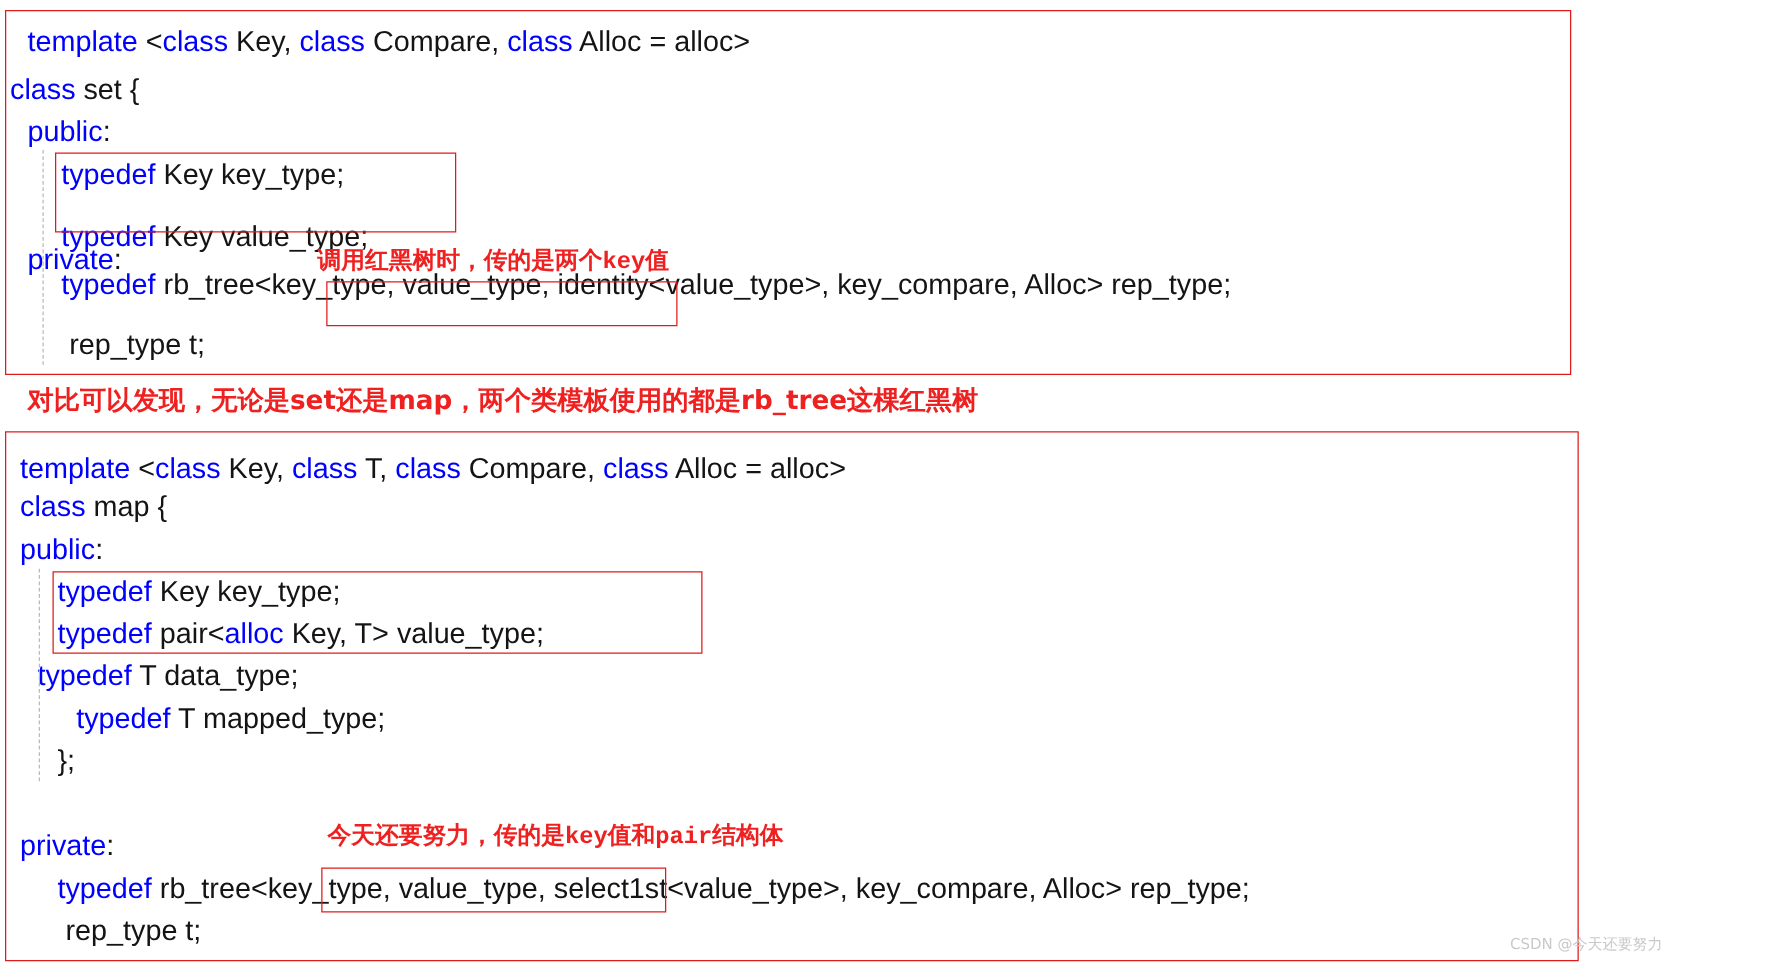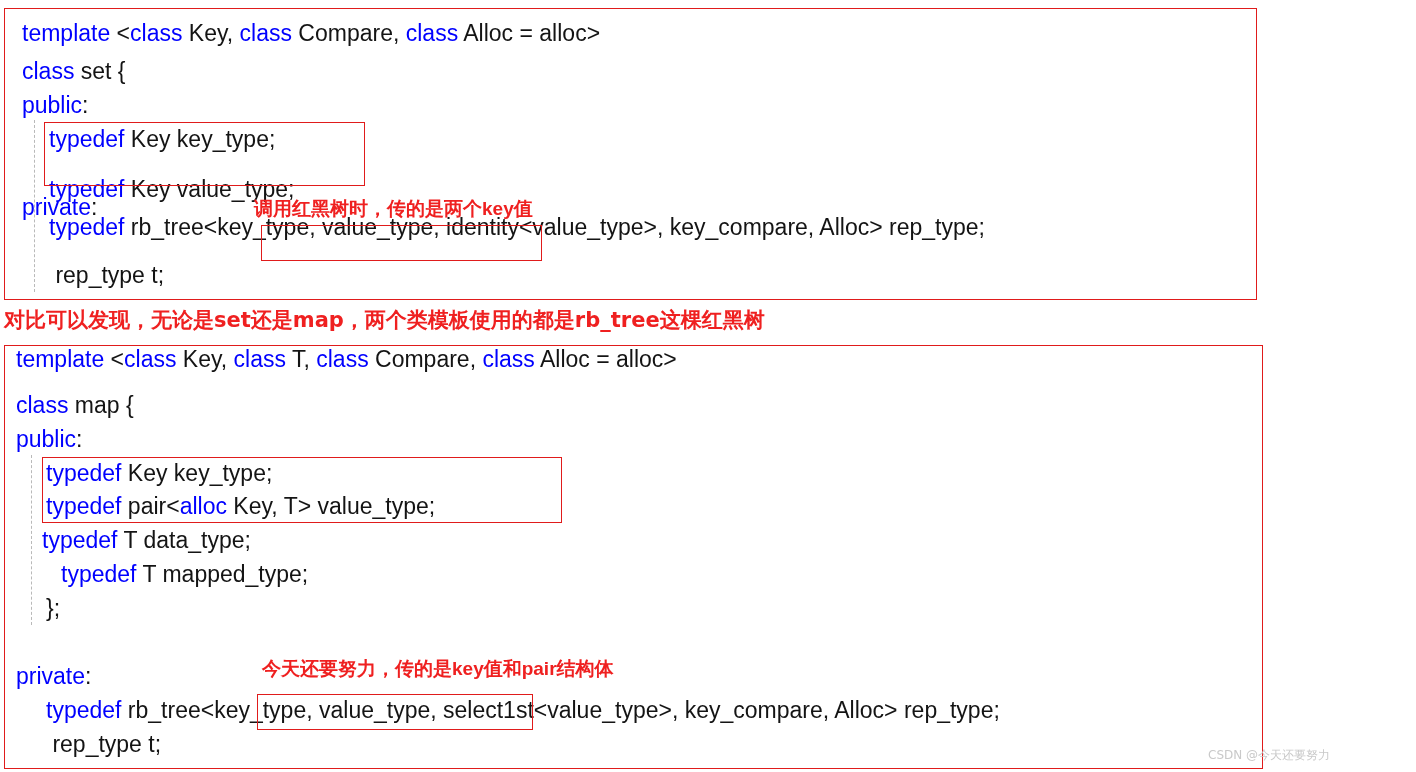--- a/index.html
+++ b/index.html
@@ -53,32 +53,33 @@
     background: transparent;
     pointer-events: none;
   }
 
   
   .annot {
     position: absolute;
     white-space: pre;
     color: #ef2020;
     font-weight: bold;
-    font-family: Liberation Sans, sans-serif;
+    font-family: Liberation Mono, monospace;
     font-size: 19px;
     line-height: 22px;
   }
   .caption {
     position: absolute;
     white-space: pre;
     color: #ef2020;
     font-weight: bold;
     font-family: "DejaVu Sans", "Liberation Sans", sans-serif;
     font-size: 21px;
     line-height: 24px;
+    margin-left: 18px;
   }
 
   
   .watermark {
     position: absolute;
     white-space: pre;
     color: #c9c9c9;
     font-family: "DejaVu Sans", "Liberation Sans", sans-serif;
     font-size: 12px;
     line-height: 22px;
@@ -86,21 +87,21 @@
 </style>
 </head>
 <body>
 
 <div id="block-set" class="code-block"></div>
 
 <div id="block-map" class="code-block"></div>
 
 <div id="set-lines">
     <div class="code-line" style="left: 22px; top: 21px;"><span class="kw">template </span><span class="pl">&lt;</span><span class="kw">class</span><span class="pl"> Key, </span><span class="kw">class</span><span class="pl"> Compare, </span><span class="kw">class</span><span class="pl"> Alloc = alloc&gt;</span></div>
-    <div class="code-line" style="left: 22px; top: 59px;"><span class="kw">class</span><span class="pl"> set {</span></div>
+    <div class="code-line" style="left: 8px; top: 59px;"><span class="kw">class</span><span class="pl"> set {</span></div>
     <div class="code-line" style="left: 22px; top: 93px;"><span class="kw">public</span><span class="pl">:</span></div>
     <div class="code-line" style="left: 49px; top: 127px;"><span class="kw">typedef</span><span class="pl"> Key key_type;</span></div>
     <div class="code-line" style="left: 49px; top: 177px;"><span class="kw">typedef</span><span class="pl"> Key value_type;</span></div>
     <div class="code-line" style="left: 22px; top: 195px;"><span class="kw">private</span><span class="pl">:</span></div>
     <div class="code-line" style="left: 49px; top: 215px;"><span class="kw">typedef</span><span class="pl"> rb_tree&lt;key_type, value_type, identity&lt;value_type&gt;, key_compare, Alloc&gt; rep_type;</span></div>
     <div class="code-line" style="left: 49px; top: 263px;"><span class="pl"> rep_type t;</span></div>
   </div>
 <div id="set-guides">
     <div class="indent-guide" style="left: 34px; top: 120px; height: 172px;"></div>
   </div>
@@ -108,26 +109,26 @@
     <div class="hl-box" style="left: 44px; top: 122px; width: 321px; height: 64px;"></div>
     <div class="hl-box" style="left: 261px; top: 225px; width: 281px; height: 36px;"></div>
   </div>
 <div id="set-annots">
     <div class="annot" style="left: 254px; top: 198px;">调用红黑树时，传的是两个key值</div>
   </div>
 
 <div class="caption" id="caption-line" style="left: 4px; top: 308px;">对比可以发现，无论是set还是map，两个类模板使用的都是rb_tree这棵红黑树</div>
 
 <div id="map-lines">
-    <div class="code-line" style="left: 16px; top: 347px;"><span class="kw">template </span><span class="pl">&lt;</span><span class="kw">class</span><span class="pl"> Key, </span><span class="kw">class</span><span class="pl"> T, </span><span class="kw">class</span><span class="pl"> Compare, </span><span class="kw">class</span><span class="pl"> Alloc = alloc&gt;</span></div>
+    <div class="code-line" style="left: 16px; top: 362px;"><span class="kw">template </span><span class="pl">&lt;</span><span class="kw">class</span><span class="pl"> Key, </span><span class="kw">class</span><span class="pl"> T, </span><span class="kw">class</span><span class="pl"> Compare, </span><span class="kw">class</span><span class="pl"> Alloc = alloc&gt;</span></div>
     <div class="code-line" style="left: 16px; top: 393px;"><span class="kw">class</span><span class="pl"> map {</span></div>
     <div class="code-line" style="left: 16px; top: 427px;"><span class="kw">public</span><span class="pl">:</span></div>
     <div class="code-line" style="left: 46px; top: 461px;"><span class="kw">typedef</span><span class="pl"> Key key_type;</span></div>
     <div class="code-line" style="left: 46px; top: 494px;"><span class="kw">typedef</span><span class="pl"> pair&lt;</span><span class="kw">alloc</span><span class="pl"> Key, T&gt; value_type;</span></div>
-    <div class="code-line" style="left: 42px; top: 528px;"><span class="kw">typedef</span><span class="pl"> T data_type;</span></div>
+    <div class="code-line" style="left: 30px; top: 528px;"><span class="kw">typedef</span><span class="pl"> T data_type;</span></div>
     <div class="code-line" style="left: 61px; top: 562px;"><span class="kw">typedef</span><span class="pl"> T mapped_type;</span></div>
     <div class="code-line" style="left: 46px; top: 596px;"><span class="pl">};</span></div>
     <div class="code-line" style="left: 16px; top: 664px;"><span class="kw">private</span><span class="pl">:</span></div>
     <div class="code-line" style="left: 46px; top: 698px; text-align: center;"><span class="kw">typedef</span><span class="pl"> rb_tree&lt;key_type, value_type, select1st&lt;value_type&gt;, key_compare, Alloc&gt; rep_type;</span></div>
     <div class="code-line" style="left: 46px; top: 732px;"><span class="pl"> rep_type t;</span></div>
   </div>
 <div id="map-guides">
     <div class="indent-guide" style="left: 31px; top: 455px; height: 170px;"></div>
   </div>
 <div id="map-hl">

